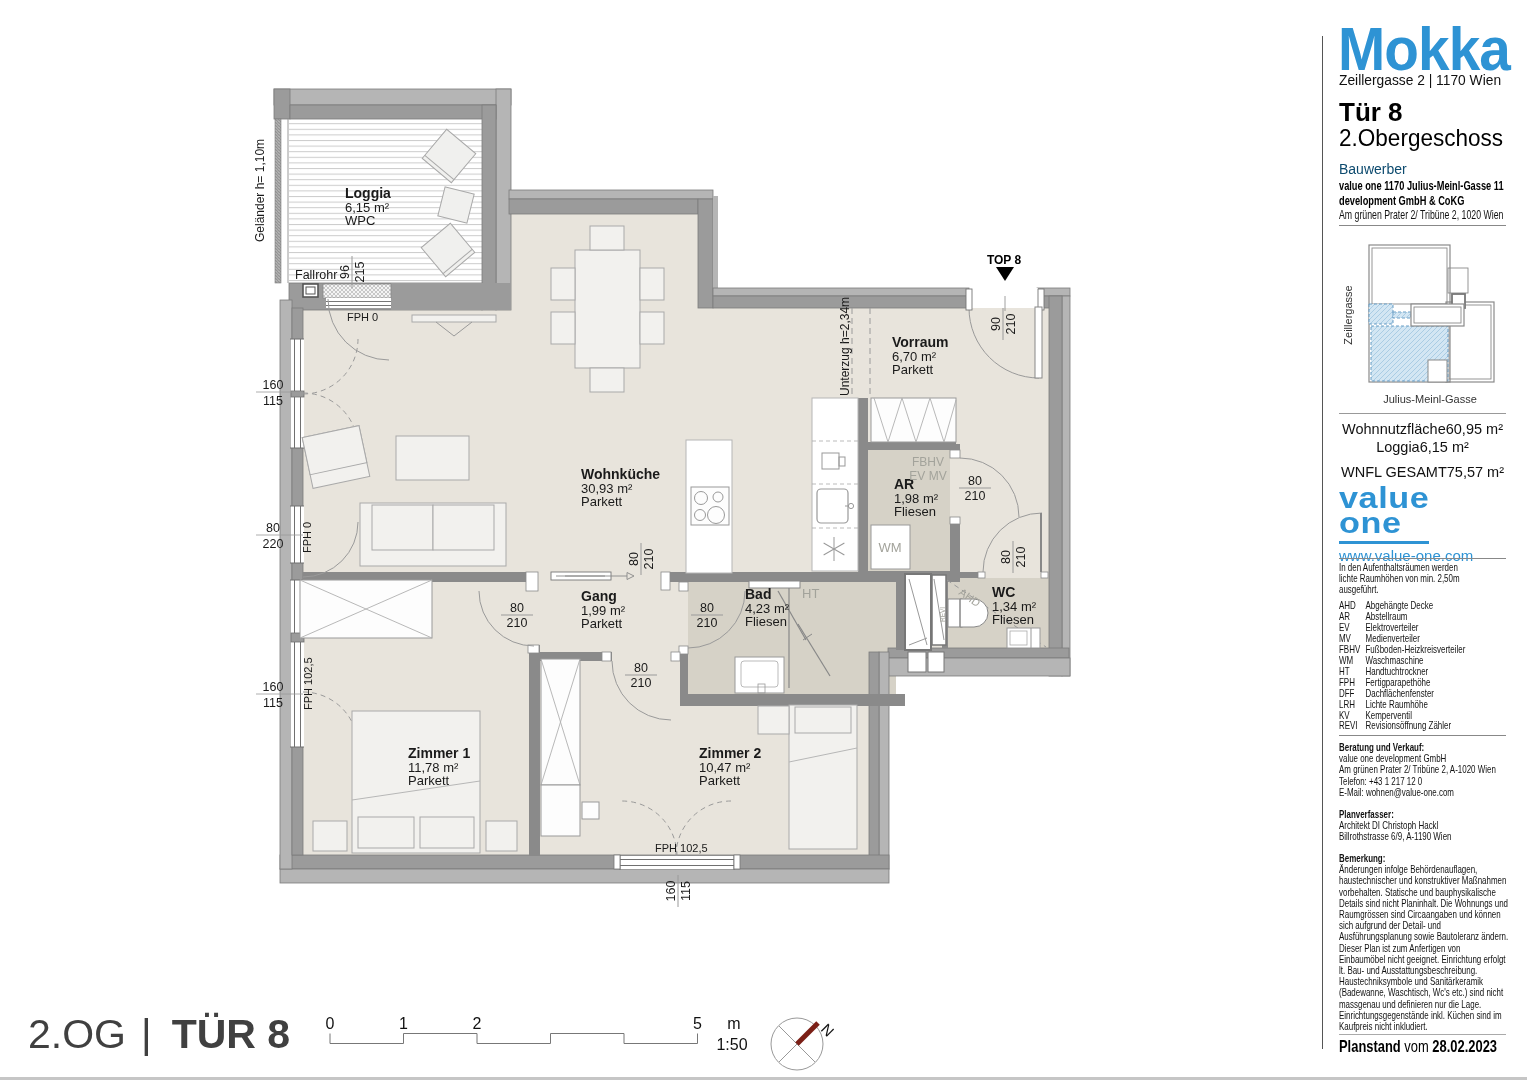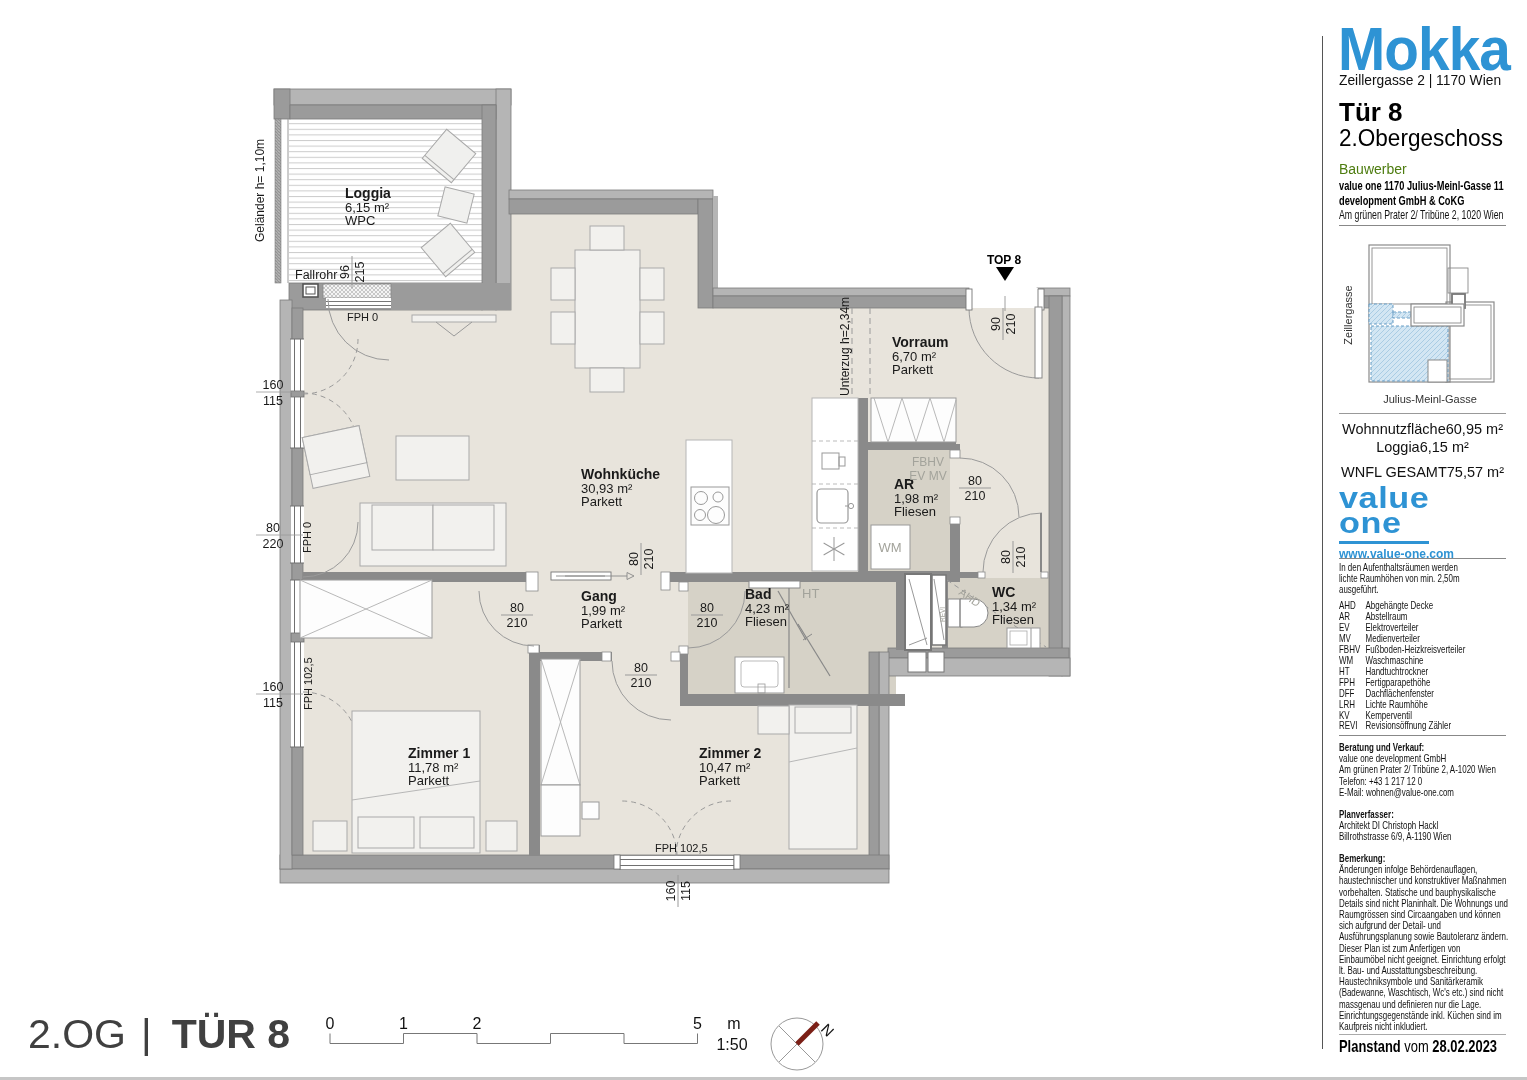--- a/index.html
+++ b/index.html
@@ -6,30 +6,30 @@
 #plan{position:absolute;left:0;top:0}
 #foot{position:absolute;left:28px;top:1011px;font-size:41px;color:#404040}
 #foot b{font-weight:bold}
 #foot .sep{margin:0 20px 0 15px;font-weight:normal}
 #sb{position:absolute;left:1322px;top:0;width:205px;height:876px}
 #divline{position:absolute;left:0;top:36px;width:1px;height:1013px;background:#555}
 .mokka{position:absolute;left:16px;top:14px;font-size:61px;font-weight:bold;color:#2e93d4;letter-spacing:-1px;transform:scaleX(0.93);transform-origin:left}
 .addr{position:absolute;left:17px;top:71px;font-size:15.5px;color:#111;white-space:nowrap;transform:scaleX(0.89);transform-origin:left top}
 .tuer{position:absolute;left:17px;top:97px;font-size:26px;font-weight:bold;color:#000}
 .og{position:absolute;left:17px;top:124px;font-size:24.5px;color:#000;transform:scaleX(0.92);transform-origin:left}
-.bw{position:absolute;left:17px;top:161px;font-size:14px;color:#4d7c0f}
+.bw{position:absolute;left:17px;top:161px;font-size:14px;color:#0c4a6e}
 .bwb{position:absolute;left:17px;top:179px;font-size:12.5px;font-weight:bold;color:#000;line-height:14.5px;white-space:nowrap;transform:scaleX(0.74);transform-origin:left top}
 .bwa{position:absolute;left:17px;top:208px;font-size:12.5px;color:#111;white-space:nowrap;transform:scaleX(0.70);transform-origin:left top}
 .rule{position:absolute;left:17px;width:167px;height:1px;background:#888}
 #siteplan{position:absolute;left:15px;top:237px}
 .trow{position:absolute;left:17px;width:167px;font-size:14.5px;color:#111;display:flex;justify-content:center}
 .tb{font-weight:normal}
 .vone{position:absolute;left:17px;top:486px;font-size:29px;font-weight:bold;color:#2e93d4;line-height:25px;letter-spacing:0.5px;transform:scaleX(1.18);transform-origin:left top}
 .vline{position:absolute;left:17px;top:541px;width:90px;height:3px;background:#2e93d4}
-.vurl{position:absolute;left:17px;top:547px;font-size:12px;font-weight:bold;color:#2e93d4}
+.vurl{position:absolute;left:17px;top:547px;font-size:15px;font-weight:normal;color:#2e93d4}
 .small{position:absolute;left:17px;font-size:10.2px;line-height:11.2px;color:#111;white-space:nowrap;transform:scaleX(0.78);transform-origin:left top}
 .abbr{position:absolute;left:17px;top:601px;font-size:10.2px;line-height:10.95px;color:#111;white-space:nowrap;transform:scaleX(0.78);transform-origin:left top}
 .arow .ak{display:inline-block;width:34px}
 .plst{position:absolute;left:17px;top:1037px;font-size:17px;color:#000;white-space:nowrap;transform:scaleX(0.76);transform-origin:left top}
 #pgbot{position:absolute;left:0;top:1077px;width:1527px;height:3px;background:#c6c6c6}
 </style></head>
 <body>
 <svg id="plan" width="1527" height="1080" viewBox="0 0 1527 1080">
 <defs>
 <pattern id="deck" width="8" height="5.6" patternUnits="userSpaceOnUse">

